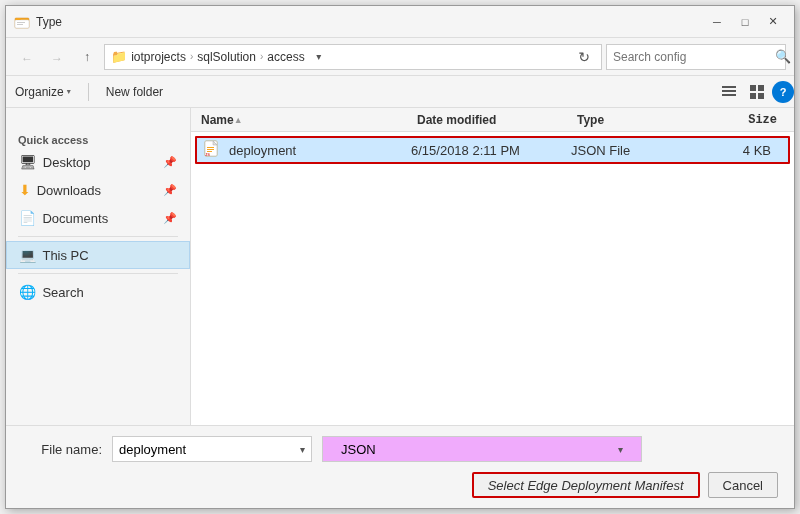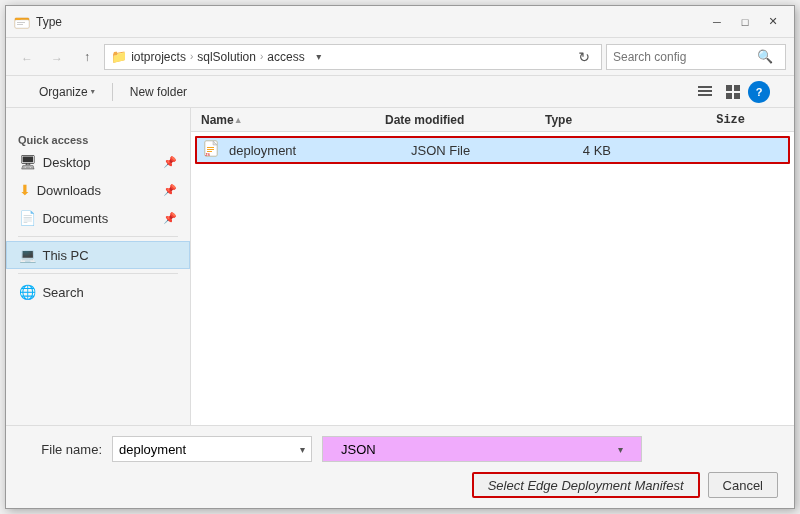--- a/index.html
+++ b/index.html
@@ -120,21 +120,21 @@
       color: #555;
       font-size: 14px;
     }
     .search-box {
       height: 26px;
       width: 180px;
       border: 1px solid #ccc;
       display: flex;
       align-items: center;
       padding: 0 6px;
-      gap: 4px;
+      gap: 22px;
       background: white;
     }
     .search-input {
       border: none;
       outline: none;
       font-size: 12px;
       width: 140px;
       color: #666;
     }
     .search-icon-btn {
@@ -145,21 +145,21 @@
       font-size: 13px;
     }
 
     
     .toolbar2 {
       background: #f5f5f5;
       border-bottom: 1px solid #ddd;
       height: 32px;
       display: flex;
       align-items: center;
-      padding: 0 24px;
+      padding: 0 0;
       gap: 6px;
     }
     .toolbar2-btn {
       height: 22px;
       background: transparent;
       border: 1px solid transparent;
       border-radius: 2px;
       cursor: pointer;
       font-size: 12px;
       color: #333;
@@ -246,21 +246,21 @@
       display: flex;
       align-items: center;
       background: #f5f5f5;
       border-bottom: 1px solid #ddd;
       height: 24px;
       padding: 0 10px;
       font-size: 12px;
       color: #333;
       font-weight: 600;
     }
-    .col-name { width: 184px; display: flex; align-items: center; gap: 0; cursor: pointer; }
+    .col-name { width: 216px; display: flex; align-items: center; gap: 0; cursor: pointer; }
     .col-date { width: 160px; cursor: pointer; }
     .col-type { width: 120px; cursor: pointer; }
     .col-size { width: 80px; text-align: right; cursor: pointer; font-family: Liberation Mono, monospace; }
     .sort-arrow { font-size: 9px; color: #999; }
     .file-list-body {
       flex: 1;
       padding: 4px;
       overflow-y: auto;
     }
     .file-row {
@@ -506,20 +506,21 @@
               <rect x="2" y="1" width="12" height="15" rx="1" fill="white" stroke="#aaa" stroke-width="0.5"></rect>
               <polygon points="10,1 14,5 10,5" fill="#ccc"></polygon>
               <polygon points="10,1 14,5 10,5" fill="#e0e0e0" stroke="#aaa" stroke-width="0.5"></polygon>
               <rect x="4" y="7" width="7" height="1" fill="#f5a623"></rect>
               <rect x="4" y="9" width="7" height="1" fill="#f5a623"></rect>
               <rect x="4" y="11" width="5" height="1" fill="#f5a623"></rect>
               <text x="2" y="16" font-size="4" fill="#d44" font-weight="bold">JS</text>
             </svg>
           </span>
           <span class="file-name">deployment</span>
+          <span class="file-date">6/15/2018 2:11 PM</span>
           <span class="file-type">JSON File</span>
           <span class="file-size">4 KB</span>
         </div>
       </div>
     </div>
   </div>
 
   <div class="bottom-bar">
     <div class="filename-row">
       <span class="filename-label">File name:</span>

